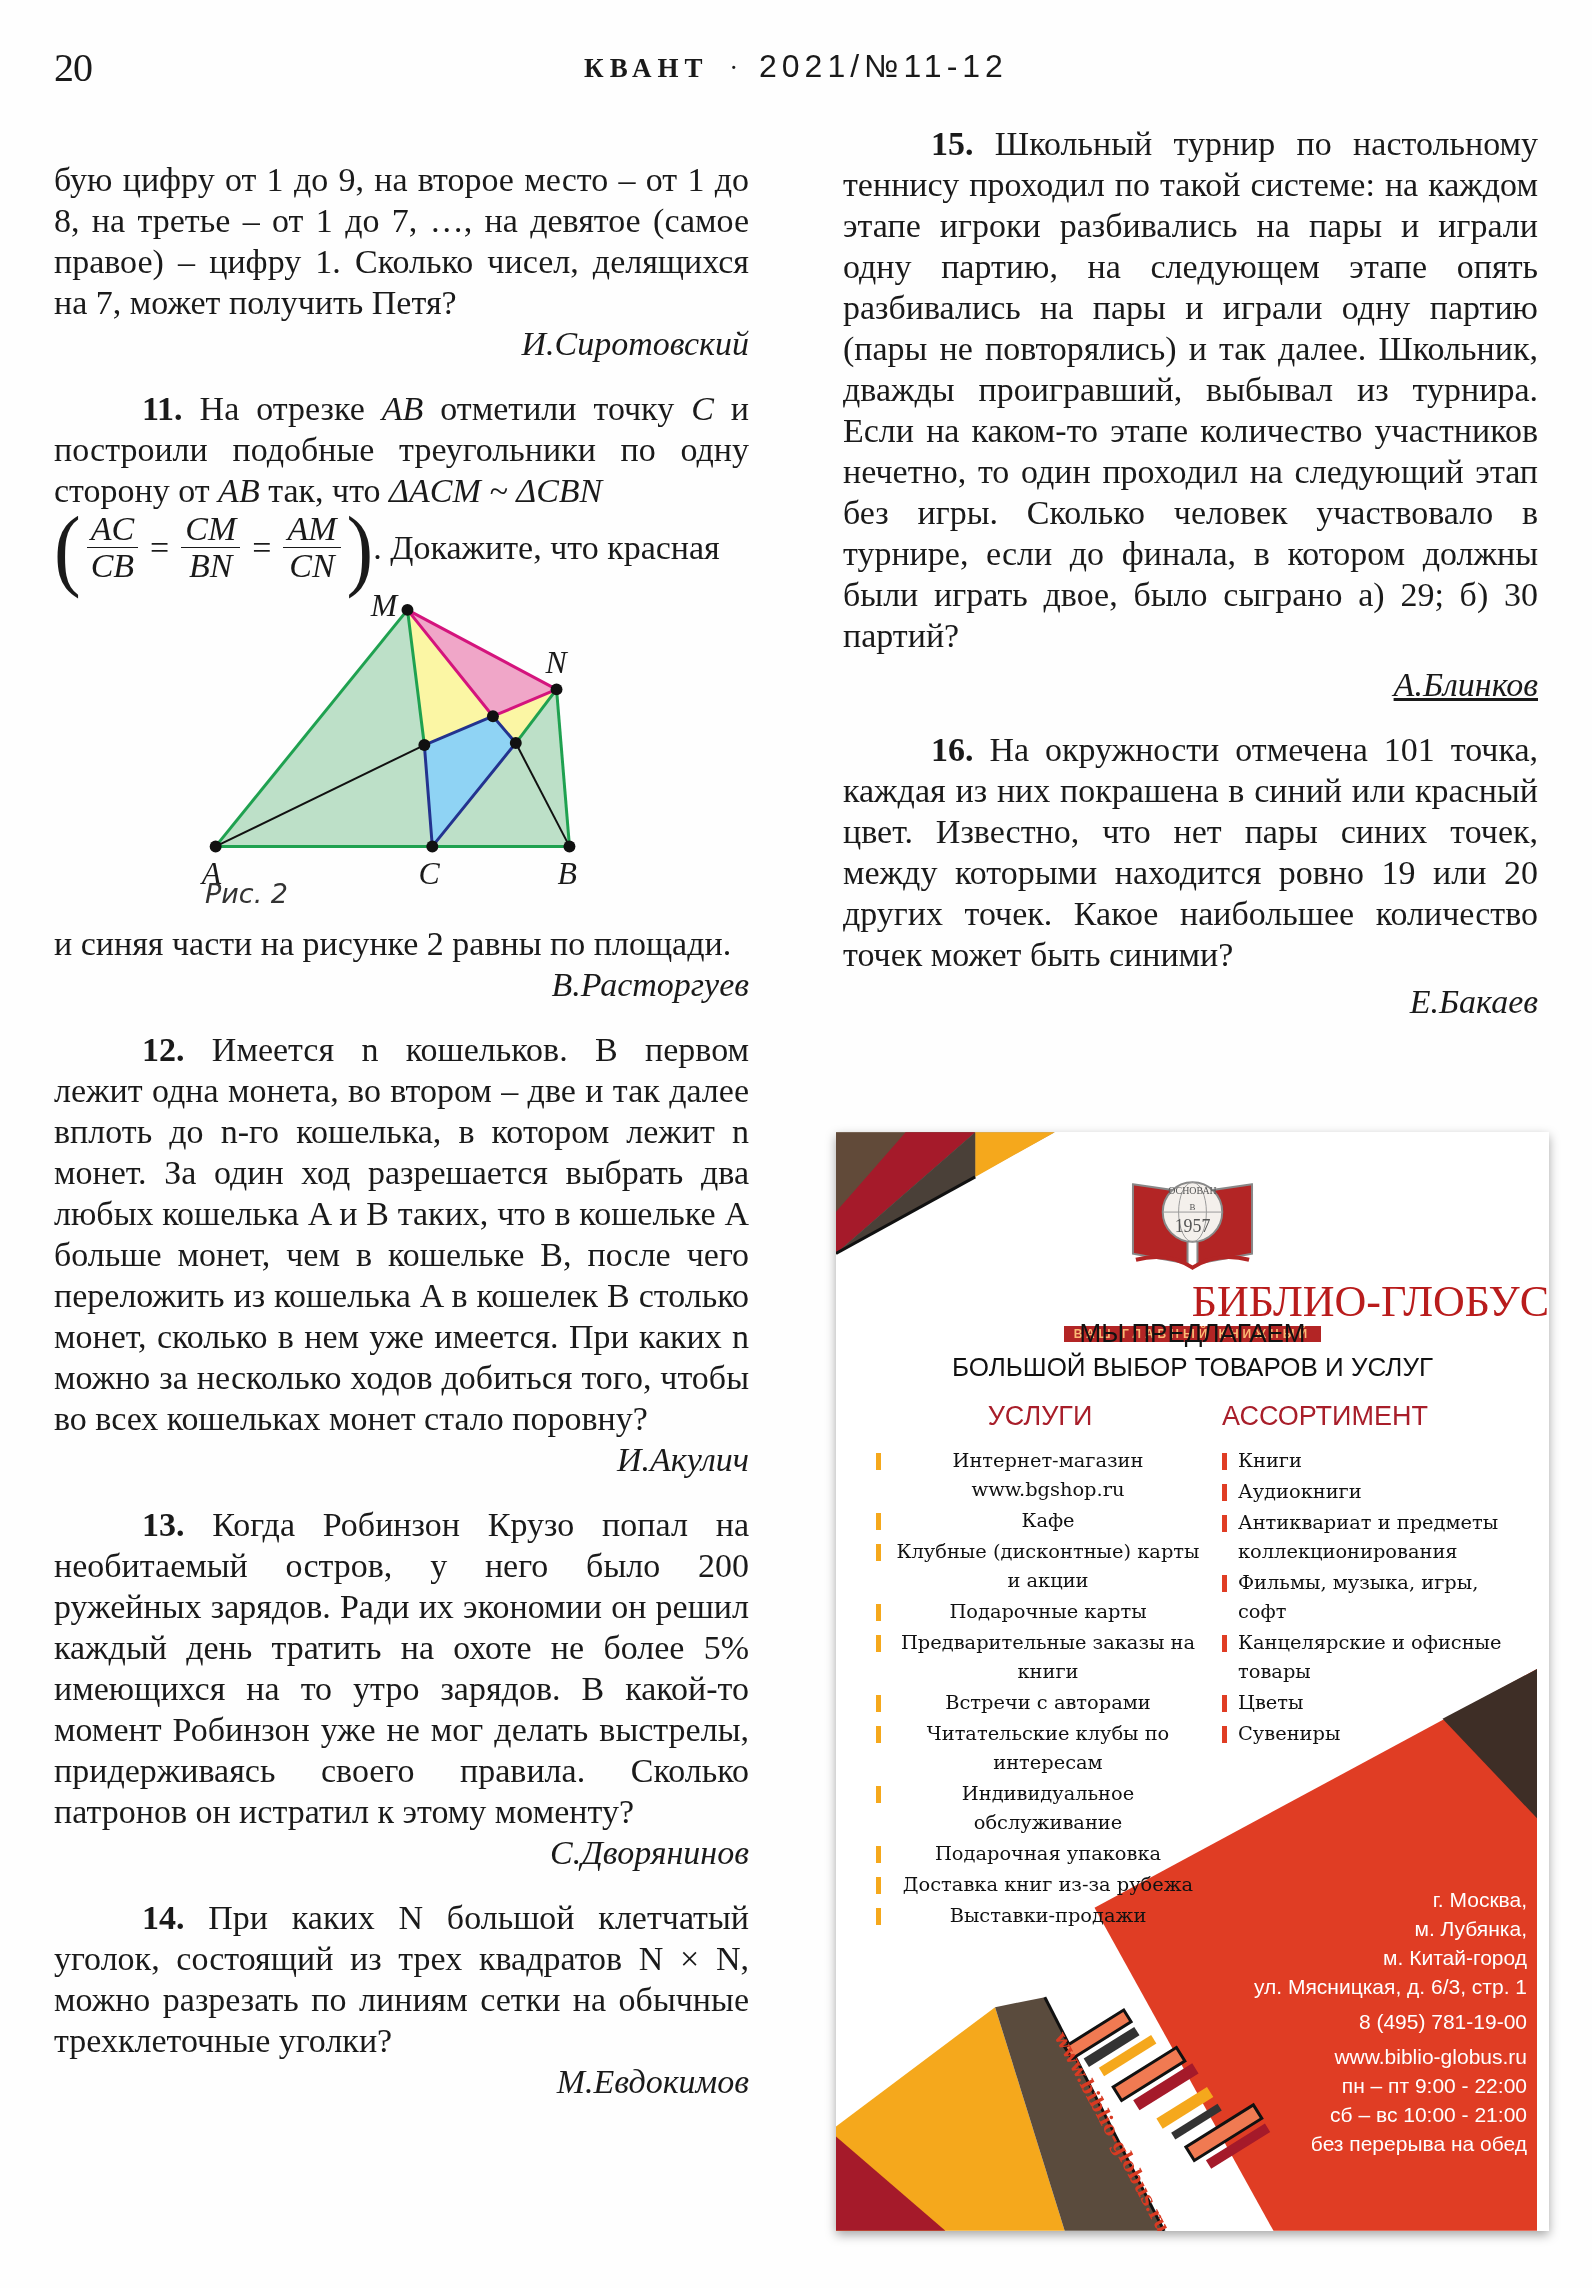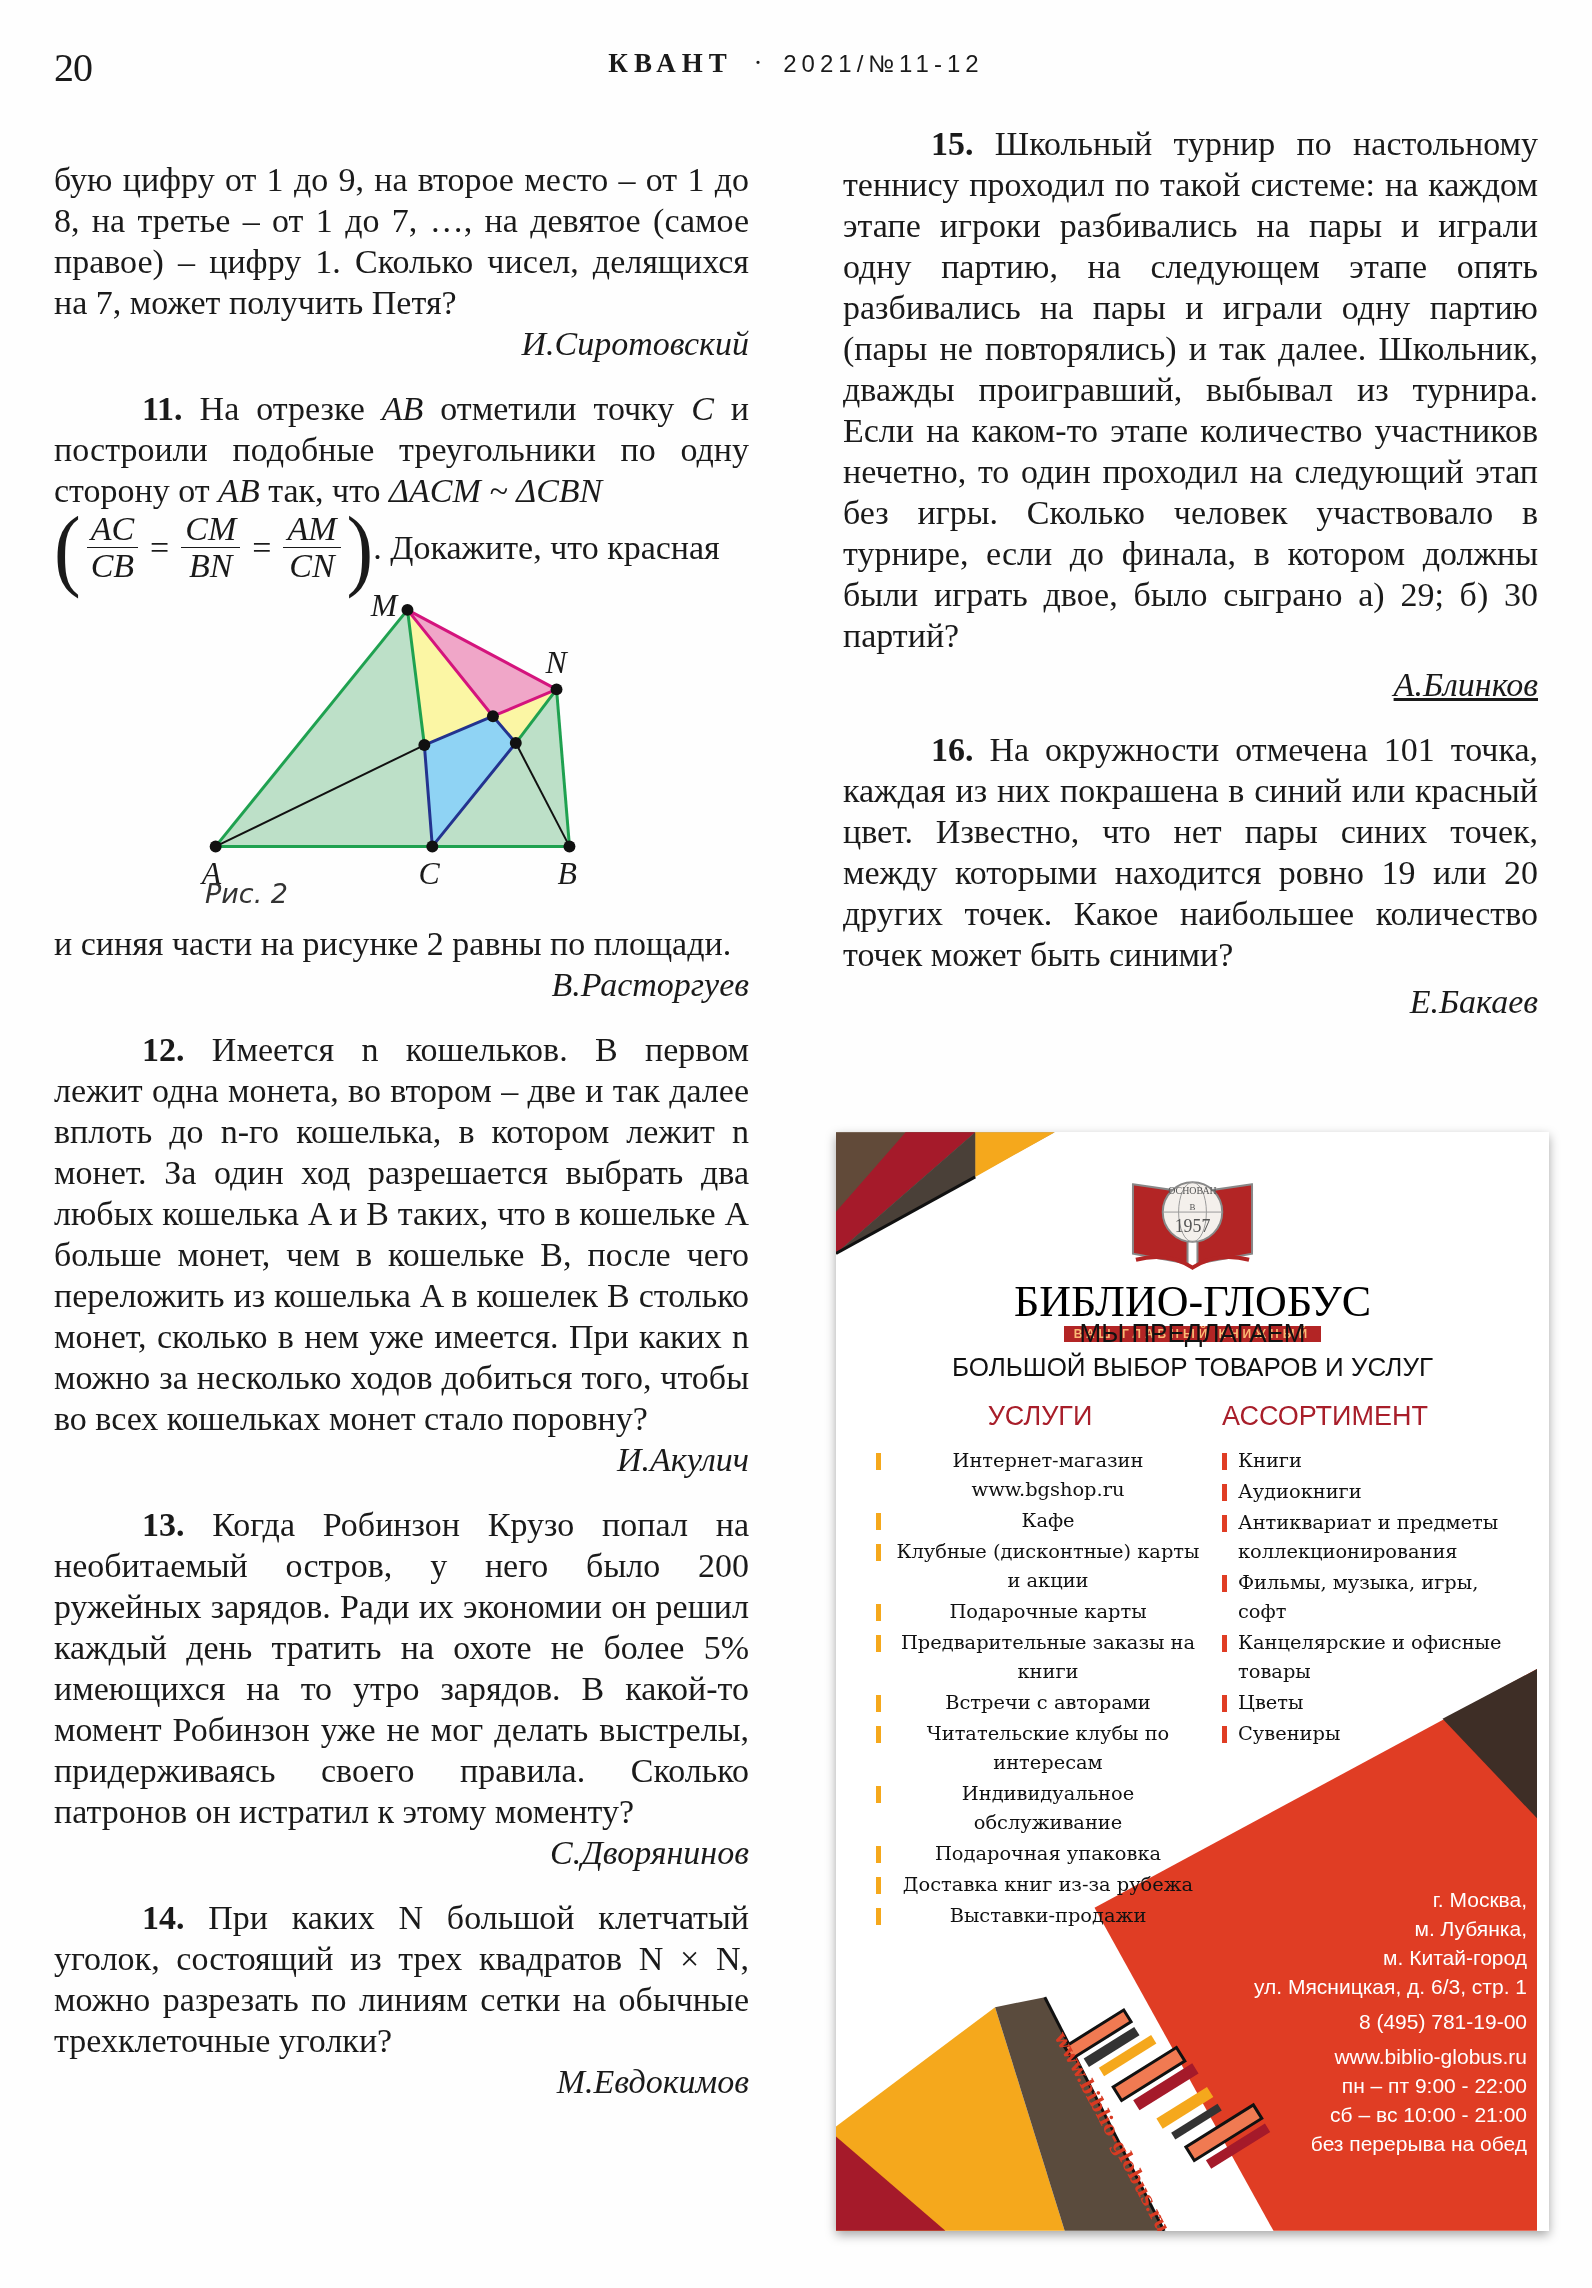--- a/index.html
+++ b/index.html
@@ -2,21 +2,21 @@
 <html><head>
 <meta charset="utf-8">
 <style>
   html, body { margin:0; padding:0; background:#fefefe; }
   body { width:1592px; height:2289px; position:relative; overflow:hidden;
          font-family:"Liberation Serif","DejaVu Serif",serif; color:#1a1a1a; }
   .header { position:absolute; top:40px; left:54px; right:54px; height:50px; }
   .page-num { position:absolute; left:0; top:4px; font-size:40px; letter-spacing:-1px; }
   .journal { position:absolute; left:0; right:0; top:8px; text-align:center; font-size:27px; }
   .journal .kvant { font-weight:bold; letter-spacing:6px; }
-  .journal .issue { letter-spacing:5px; font-family:"Liberation Sans",sans-serif; font-size:24px; }
+  .journal .issue { letter-spacing:5px; font-family:"Liberation Sans",sans-serif; font-size:32px; }
   .col { position:absolute; font-size:34px; line-height:41px; text-align:justify; }
   .col-left { left:54px; width:695px; top:123px;margin-top:36px; }
   .col-right { left:843px; width:695px; top:123px; }
   .p { margin:0; text-align:justify; }
   .p.indent { text-indent:88px; }
   .num { font-weight:bold; }
   .author { text-align:right; font-style:italic; margin:0; }
   .gap { height:24px; }
   i.m { font-style:italic; }
   .frac-line { display:flex; align-items:center; }
@@ -28,21 +28,21 @@
   .fig-caption { position:absolute; left:151px; top:283px; font-family:"DejaVu Sans",sans-serif; font-style:italic; font-size:27px; color:#333; }
   .figure svg { position:absolute; left:0; top:0; }
   .lbl { font-family:"Liberation Serif",serif; font-style:italic; font-size:32px; fill:#1a1a1a; }
 
   
   .ad { position:absolute; left:836px; top:1132px; width:701px; height:1099px; background:#fff;
         box-shadow: 0 4px 10px rgba(0,0,0,0.35); overflow:hidden;padding-left:12px; }
   .ad svg.bg { position:absolute; left:0; top:0; }
   .logo { position:absolute; left:0; right:0; top:40px; text-align:center; }
   .logo-mark { width:129px; height:100px; margin:0 auto; position:relative; }
-  .brand { font-family:"Liberation Serif",serif; font-size:44px; color:#000000; letter-spacing:0px; margin-top:8px; line-height:44px; }
+  .brand { font-family:"Liberation Serif",serif; font-size:44px; color:#b91c1c; letter-spacing:0px; margin-top:8px; line-height:44px;text-align:right; }
   .tagline { display:inline-block; background:#b32525; color:#fdba74; font-family:"Liberation Sans",sans-serif; font-weight:bold; font-size:12px; letter-spacing:4px; padding:1px 10px; }
   .offer { position:absolute; left:0; right:0; top:184px; text-align:center; font-family:"Liberation Sans",sans-serif; font-size:26px; line-height:34px; color:#111; }
   .ad-col { position:absolute; top:269px; }
   .ad-col h3 { margin:0 0 14px 0; font-family:"Liberation Sans",sans-serif; font-weight:normal; font-size:27px; color:#a81e2a; }
   .ad-col ul { list-style:none; margin:0; padding:0; font-family:"DejaVu Serif",serif; font-size:19.4px; line-height:29px; color:#111; }
   .ad-col li { position:relative; padding-left:16px; margin-bottom:2px; }
   .ad-col li .bar { position:absolute; left:0; top:7px; width:5px; height:17px; }
   .services { left:40px; width:328px;text-align:center; }
   .services .bar { background:#f5a81c; }
   .assort { left:386px; width:299px; }

